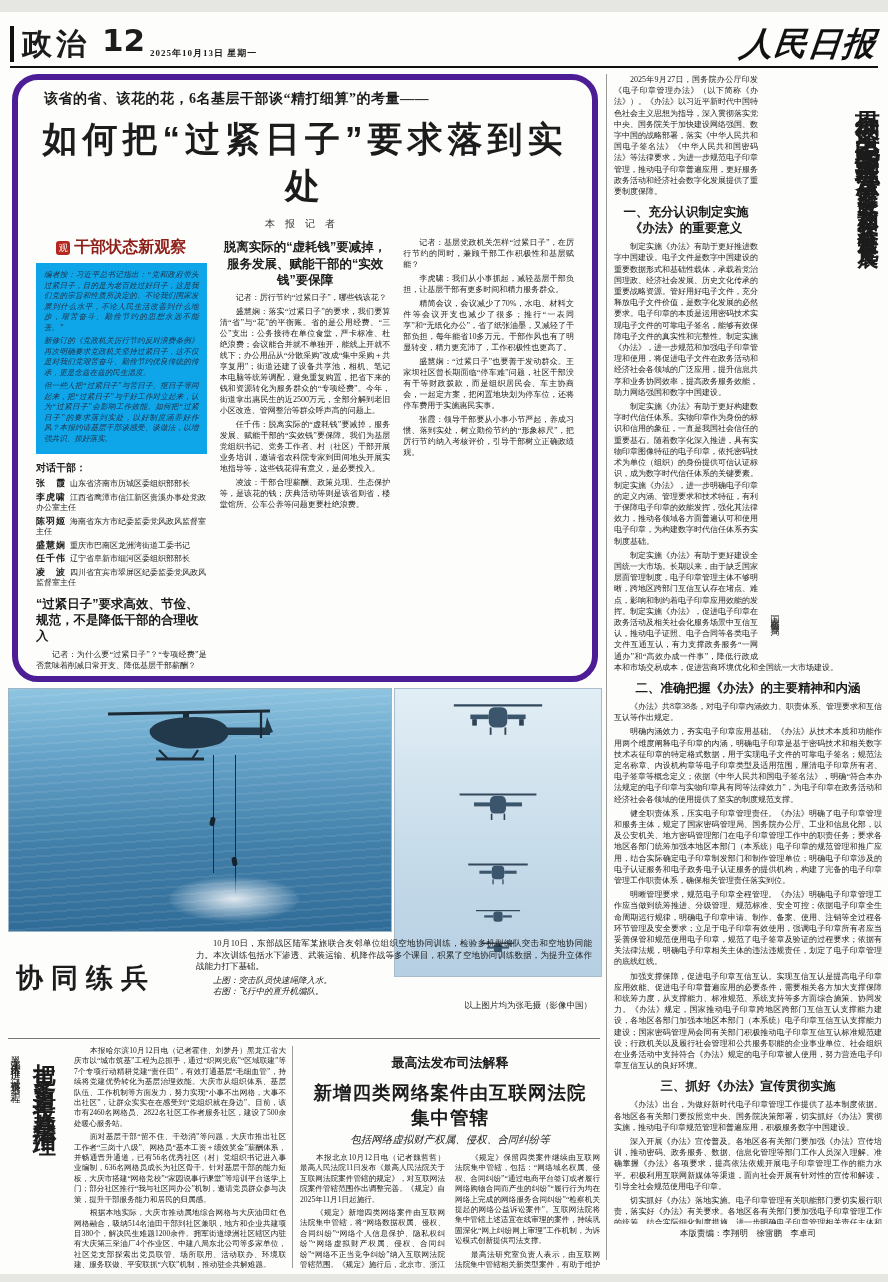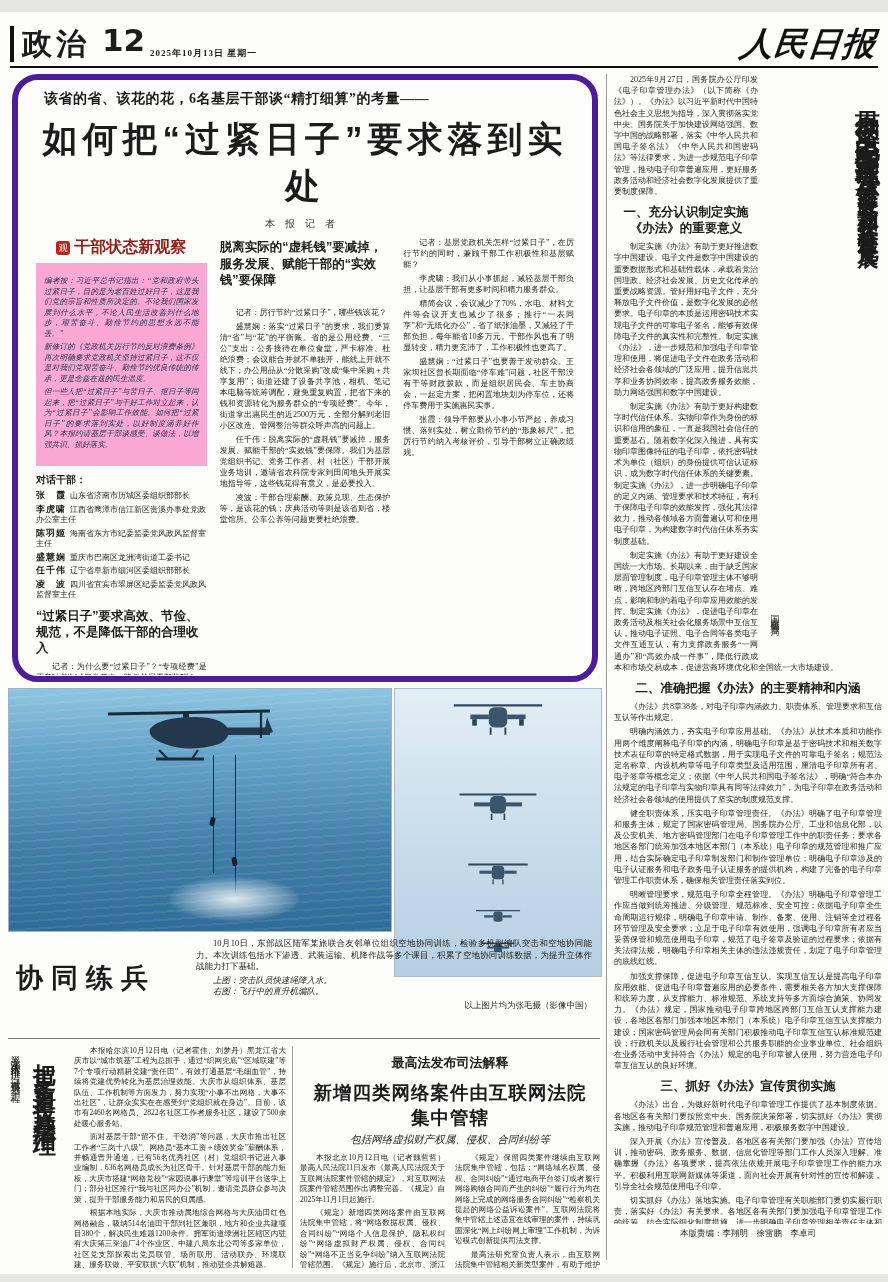--- a/index.html
+++ b/index.html
@@ -32,28 +32,28 @@
   .kicker{margin:2px 0 0 12px;font-size:14px;font-weight:bold;letter-spacing:.5px;}
   .title{margin:8px 0 0;text-align:center;font-size:35px;font-weight:bold;letter-spacing:5px;
          font-family:"Liberation Sans","DejaVu Sans",sans-serif;}
   .byline{margin:7px 0 6px;text-align:center;font-size:10px;letter-spacing:10px;color:#333;}
   .cols{display:flex;gap:13px;height:438px;overflow:hidden;margin:0 4px;}
   .col{flex:1;overflow:hidden;}
   .label-row{display:flex;align-items:center;gap:4px;justify-content:center;margin-bottom:5px;}
   .label-icon{display:inline-block;width:14px;height:14px;background:#b5271f;color:#fff;font-size:9px;
               line-height:14px;text-align:center;border-radius:3px;font-family:"Liberation Sans",sans-serif;}
   .label{color:#8f2019;font-weight:bold;font-size:16px;font-family:"Liberation Sans","DejaVu Sans",sans-serif;}
-  .bluebox{background:#f9a8d4;padding:13px 8px;margin-bottom:7px;}
+  .bluebox{background:#0ea5e9;padding:7px 8px;margin-bottom:7px;}
   .note-p{margin:0 0 3px;font-size:7.6px;line-height:10.5px;text-align:justify;font-style:italic;color:#20344a;}
   .dlg-head{margin:2px 0 3px;font-size:10px;font-weight:bold;}
   .official{margin:0 0 2px;font-size:8px;line-height:10.5px;}
   .official b{font-size:9px;letter-spacing:1px;margin-right:4px;}
   .sec-head{margin:7px 0 5px;font-size:12.5px;line-height:16px;font-weight:bold;
             font-family:"Liberation Sans","DejaVu Sans",sans-serif;}
-  .col-head{margin:2px 0 18px;font-size:12.5px;line-height:16.5px;font-weight:bold;
+  .col-head{margin:2px 0 3px;font-size:12.5px;line-height:16.5px;font-weight:bold;text-align:center;
             font-family:"Liberation Sans","DejaVu Sans",sans-serif;}
   .bp{margin:0 0 3px;font-size:8px;line-height:11px;text-align:justify;text-indent:16px;}
 
   
   .photoL{position:absolute;left:8px;top:688px;width:382px;height:242px;border:1px solid #9db4c4;
           background:linear-gradient(180deg,#8ec4e0 0%,#64a2c8 28%,#417fa9 65%,#306c98 100%);overflow:hidden;}
   .photoL .ripples{position:absolute;inset:0;background:repeating-linear-gradient(176deg,rgba(255,255,255,.08) 0 2px,rgba(0,0,0,0) 2px 8px);}
   .photoL svg{position:absolute;left:96px;top:16px;}
   .rope{position:absolute;width:1px;background:#1d2b36;}
   .rope1{left:204px;top:66px;height:118px;}

